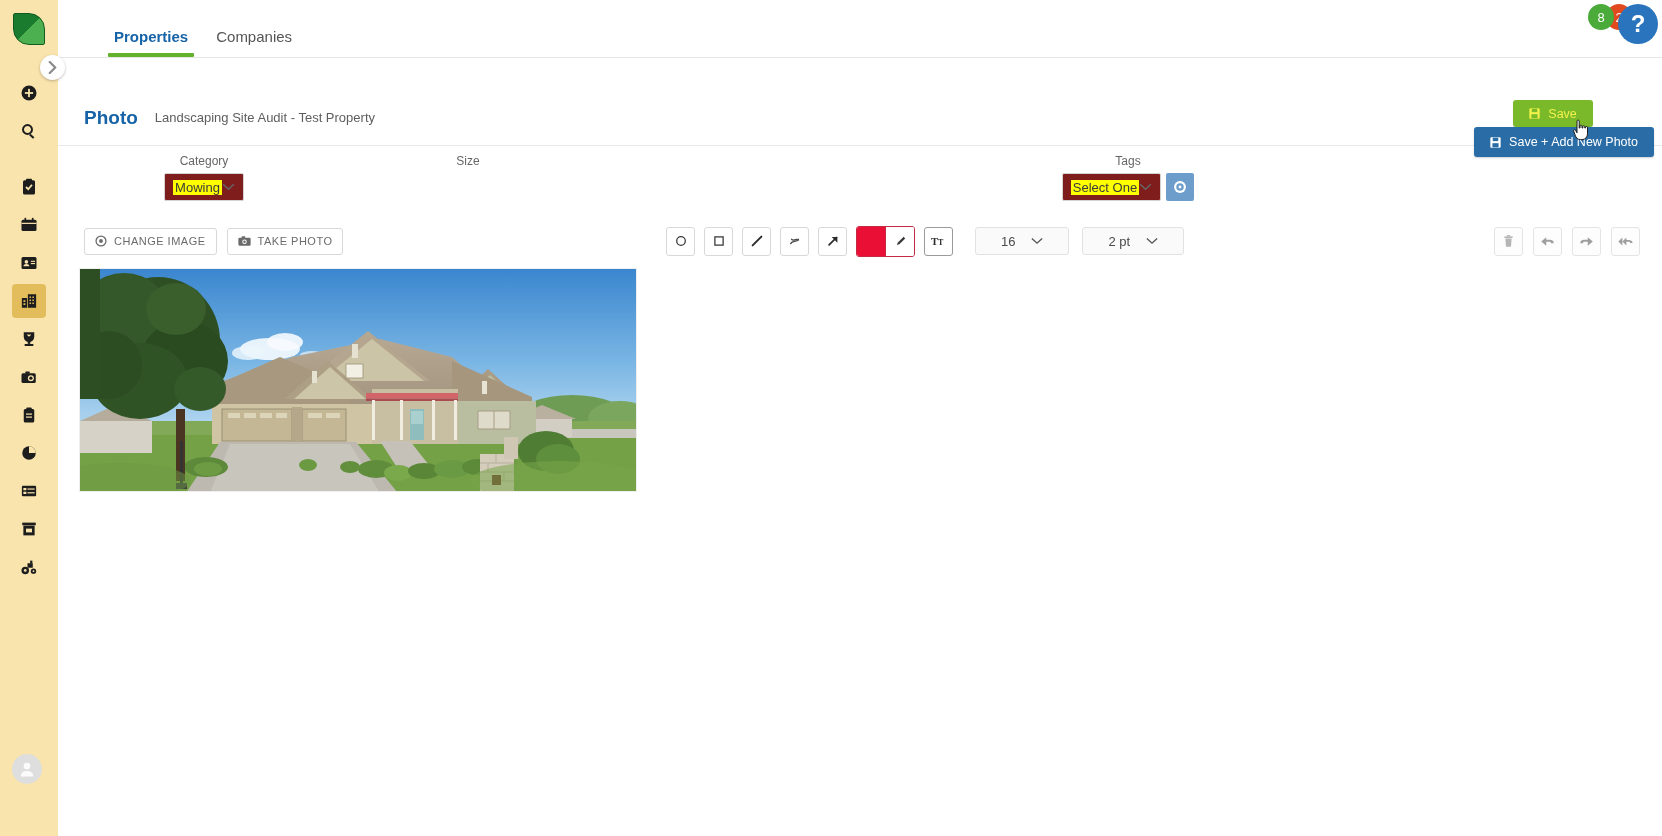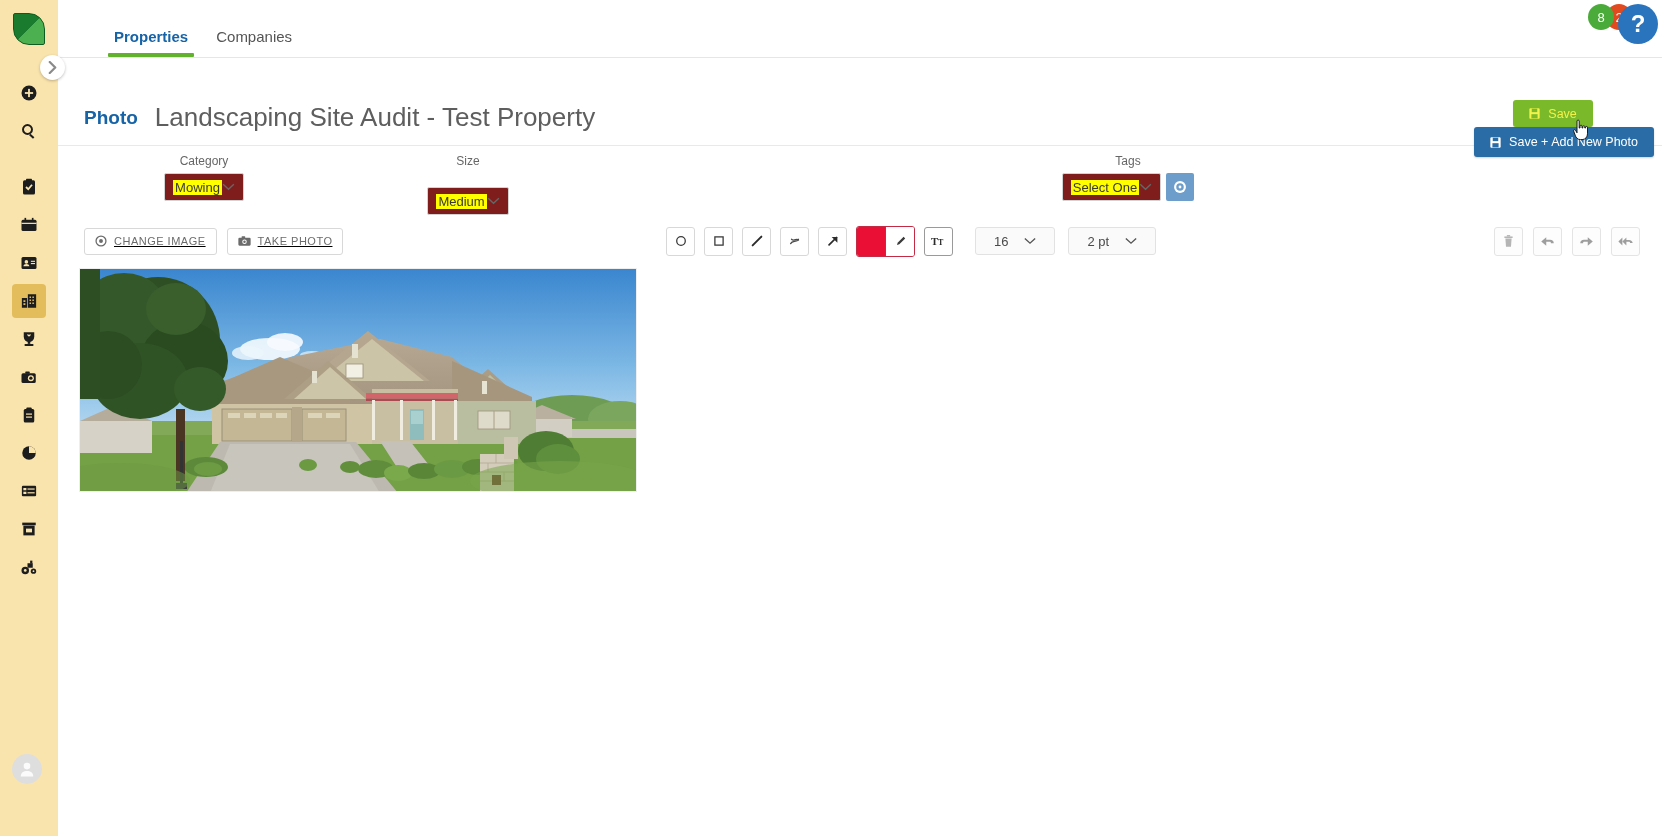--- a/index.html
+++ b/index.html
@@ -90,21 +90,21 @@
     margin-right: 30px; cursor: pointer;
   }
 
   
   .pagehead {
     position: absolute; left: 58px; top: 90px; width: 1604px; height: 56px;
     background: #fff; border-bottom: 1px solid #e9e9e9;
     display: flex; align-items: center; padding-left: 26px;
   }
   .ph-kind { font-size: 19px; color: #1663a8; font-weight: bold; margin-right: 17px; }
-  .ph-title { font-size: 26px; color: #5e5e5e; }
+  .ph-title { font-size: 13px; color: #5e5e5e; }
   .ph-actions { position: absolute; right: 8px; top: 10px; display: flex; align-items: center; flex-direction: column; }
   .btn-save {
     background: #7ab929; color: #f2f24a; border: none; border-radius: 3px;
     font-size: 12.5px; height: 27px; padding: 0 16px; display: flex; align-items: center;
     cursor: pointer; box-shadow: 0 1px 1px rgba(0,0,0,.12);
   }
   .btn-saveadd {
     background: #2a6ca5; color: #fff; border: none; border-radius: 3px;
     font-size: 12.5px; height: 30px; padding: 0 16px; display: flex; align-items: center;
     cursor: pointer; margin-left: 22px; box-shadow: 0 1px 2px rgba(0,0,0,.18);
@@ -138,21 +138,21 @@
   .tags-row .sel { flex: 1; }
   .btn-gear {
     width: 28px; height: 28px; background: #6d9ecb; border: none; border-radius: 2px;
     margin-left: 5px; display: flex; align-items: center; justify-content: center;
     cursor: pointer; color: #fff;
   }
 
   
   .toolbar {
     position: absolute; left: 58px; top: 222px; width: 1604px; height: 38px;
-    display: flex; align-items: center; padding: 0 22px 0 26px; text-decoration: underline;
+    display: flex; align-items: center; padding: 0 22px 0 26px;
   }
   .tb-btn {
     height: 27px; background: #fff; border: 1px solid #d8d8d8; border-radius: 3px;
     display: flex; align-items: center; justify-content: center; cursor: pointer;
     color: #707070; font-size: 12px; padding: 0 10px; white-space: nowrap;
   }
   .tb-btn .lbl { letter-spacing: .5px; font-size: 11px; color: #6b6b6b; margin-left: 7px; }
   .tb-left { display: flex; }
   .tb-left .tb-btn { margin-right: 10px; }
 
@@ -167,21 +167,21 @@
   .tool-sq.dark { border-color: #9a9a9a; }
   .colorgroup { display: flex; margin-right: 9px; border: 1px solid #c42a44; border-radius: 3px; overflow: hidden; }
   .swatch { width: 28px; height: 29px; cursor: pointer; }
   .pen-btn {
     width: 29px; height: 29px; background: #fff; display: flex;
     align-items: center; justify-content: center; cursor: pointer;
     border-left: 1px solid #c42a44; color: #3a3a3a;
   }
   .dd {
     height: 28px; min-width: 75px; background: #fafafa; border: 1px solid #e2e2e2; border-radius: 3px;
-    display: flex; align-items: center; padding: 0 18px; margin-left: 13px;
+    display: flex; align-items: center; padding: 0 25px; margin-left: 13px;
     font-size: 13px; color: #4a4a4a; cursor: pointer;
   }
   .dd .chev { margin-left: 16px; }
 
   .tb-right { position: absolute; right: 22px; display: flex; }
   .tb-right .tool-sq { margin-right: 0; margin-left: 10px; background: #fdfdfd; border-color: #e4e4e4; color: #b5b5b5; }
 
   
   .canvas-area {
     position: absolute; left: 58px; top: 268px; width: 1604px; height: 568px; background: #fff;
@@ -400,28 +400,20 @@
         <span class="chev">
           <svg width="13" height="8" viewBox="0 0 14 9">
               <path d="M1 1.5 L7 7 L13 1.5" stroke="#666" stroke-width="1.6" fill="none"></path>
             </svg>
         </span>
       </div>
     </div>
 
     <div class="field f-size">
       <div class="field-label">Size</div>
-      <div class="sel">
-        <span class="sel-val">Medium</span>
-        <span class="chev">
-          <svg width="13" height="8" viewBox="0 0 14 9">
-              <path d="M1 1.5 L7 7 L13 1.5" stroke="#666" stroke-width="1.6" fill="none"></path>
-            </svg>
-        </span>
-      </div>
     </div>
 
     <div class="field f-tags">
       <div class="field-label">Tags</div>
       <div class="tags-row">
         <div class="sel">
           <span class="sel-val">Select One</span>
           <span class="chev">
             <svg width="13" height="8" viewBox="0 0 14 9">
                 <path d="M1 1.5 L7 7 L13 1.5" stroke="#666" stroke-width="1.6" fill="none"></path>

